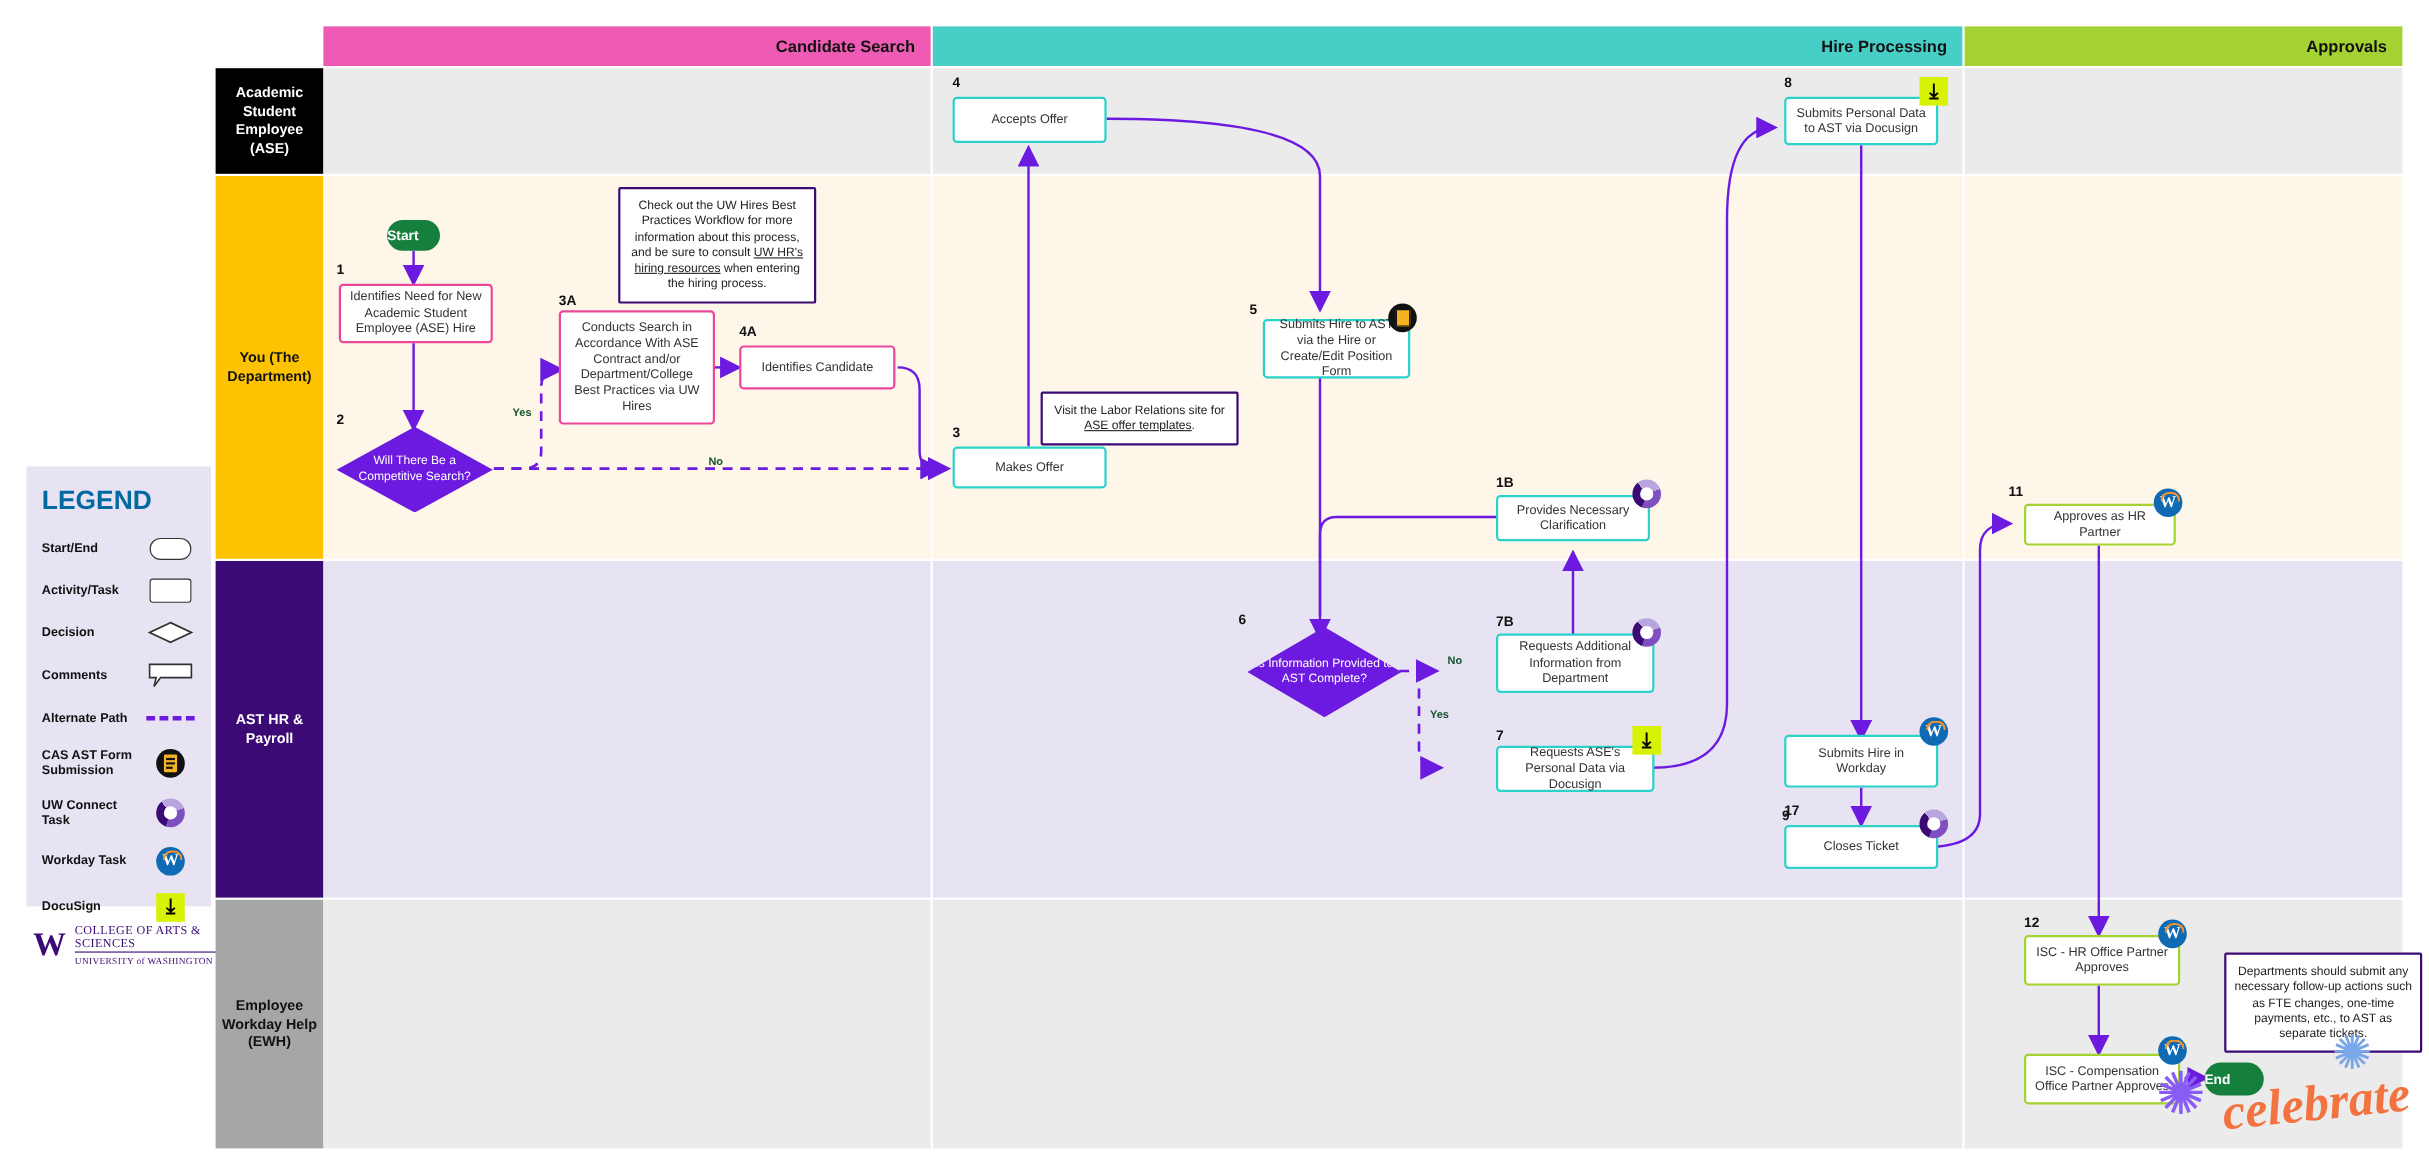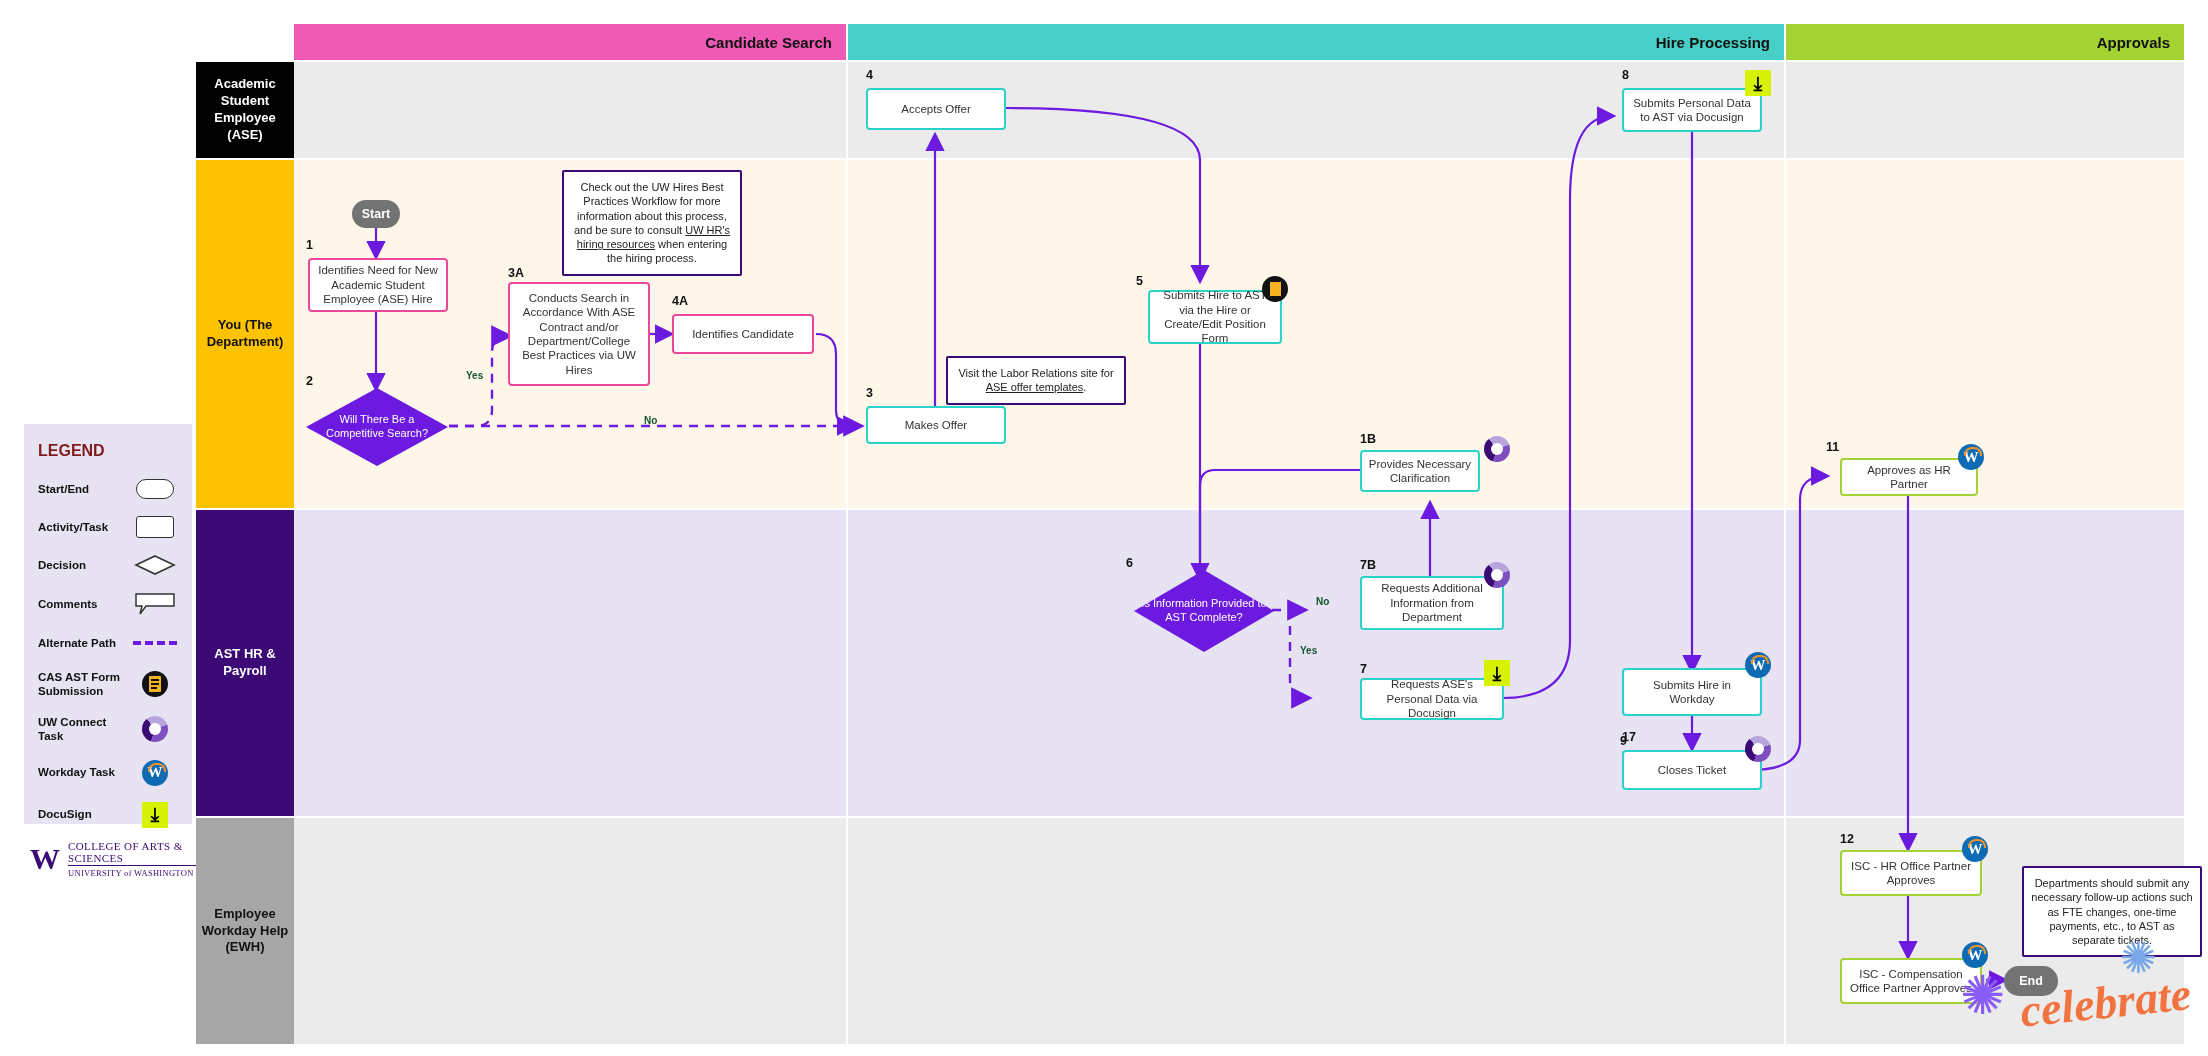--- a/index.html
+++ b/index.html
@@ -10,21 +10,21 @@
   
   .title-panel { position:absolute; left:24px; top:24px; width:168px; height:400px;
       background:#3b0a75; color:#fff; padding:14px 14px 0 14px; }
   .title-kicker { font-size:14.5px; font-weight:bold; line-height:1.35; }
   .title-main { font-size:30px; font-weight:bold; line-height:1.22; margin-top:22px; letter-spacing:-0.3px; }
   .title-date { font-size:13.5px; font-weight:bold; margin-top:26px; }
 
   
   .legend { position:absolute; left:24px; top:424px; width:168px; height:400px;
       background:#e7e3f2; padding:18px 14px; }
-  .legend-head { font-size:16px; font-weight:bold; color:#7f1d1d; margin-bottom:18px; }
+  .legend-head { font-size:24px; font-weight:bold; color:#0369a1; margin-bottom:18px; }
   .legend-row { display:flex; align-items:center; justify-content:space-between;
       margin-bottom:16px; min-height:22px; }
   .legend-label { font-size:11.5px; font-weight:bold; color:#111; line-height:1.25; max-width:92px; }
   .legend-art { width:46px; display:flex; justify-content:center; align-items:center; }
 
   .sh-startend { width:38px; height:20px; border:1.6px solid #333; border-radius:11px; background:#fff; }
   .sh-task { width:38px; height:22px; border:1.6px solid #333; border-radius:3px; background:#fff; }
   .sh-alt { width:44px; height:0; border-top:4px dashed #6c1ae0; }
 
   .uwlogo { position:absolute; left:30px; top:840px; width:180px; display:flex; align-items:center; gap:8px;}
@@ -53,22 +53,22 @@
   .node.teal  { border:2px solid #2ad2c9; }
   .node.green { border:2px solid #a4d233; }
 
   .num { position:absolute; font-size:12.5px; font-weight:bold; color:#111; }
 
   .diamond { position:absolute; background:#6c1ae0; color:#fff; font-size:11px;
       text-align:center; display:flex; align-items:center; justify-content:center;
       line-height:1.25; padding:0 6px;
       clip-path:polygon(50% 0, 100% 50%, 50% 100%, 0 50%); }
 
-  .pill { position:absolute; background:#737373; color:#fff; border-radius:16px;
-      font-size:12.5px; font-weight:bold; display:flex; align-items:center; justify-content:center; }
+  .pill { position:absolute; background:#15803d; color:#fff; border-radius:16px;
+      font-size:12.5px; font-weight:bold; display:flex; align-items:center; justify-content:flex-start; }
 
   .comment { position:absolute; background:#fff; border:2px solid #3b0a75; border-radius:2px;
       font-size:11px; color:#222; text-align:center; line-height:1.3; padding:8px 7px; }
   .comment u { text-decoration:underline; }
 
   .edge-label { position:absolute; font-size:10px; color:#14532d; background:transparent;font-weight:bold; }
 
   
   .badge { position:absolute; width:26px; height:26px; border-radius:50%; }
   .badge.wd { background:#0f6ab4; color:#fff; font-weight:bold; font-size:15px;
@@ -306,21 +306,21 @@
     <span>Makes Offer</span>
   </div>
 
   <div class="num" style="left:1136px;top:274px;">5</div>
   <div class="node teal" style="left:1148px;top:290px;width:134px;height:54px;">
     <span>Submits Hire to AST via the Hire or Create/Edit Position Form</span>
   </div>
   <div class="badge cas" style="left:1262px;top:276px;"></div>
 
   <div class="num" style="left:1360px;top:432px;">1B</div>
-  <div class="node teal" style="left:1360px;top:450px;width:120px;height:42px;">
+  <div class="node teal" style="left:1360px;top:450px;width:140px;height:42px;">
     <span>Provides Necessary Clarification</span>
   </div>
   <div class="badge uwc" style="left:1484px;top:436px;"></div>
 
   <div class="num" style="left:1826px;top:440px;">11</div>
   <div class="node green" style="left:1840px;top:458px;width:138px;height:38px;">
     <span>Approves as HR Partner</span>
   </div>
   <div class="badge wd" style="left:1958px;top:444px;">W</div>
 

